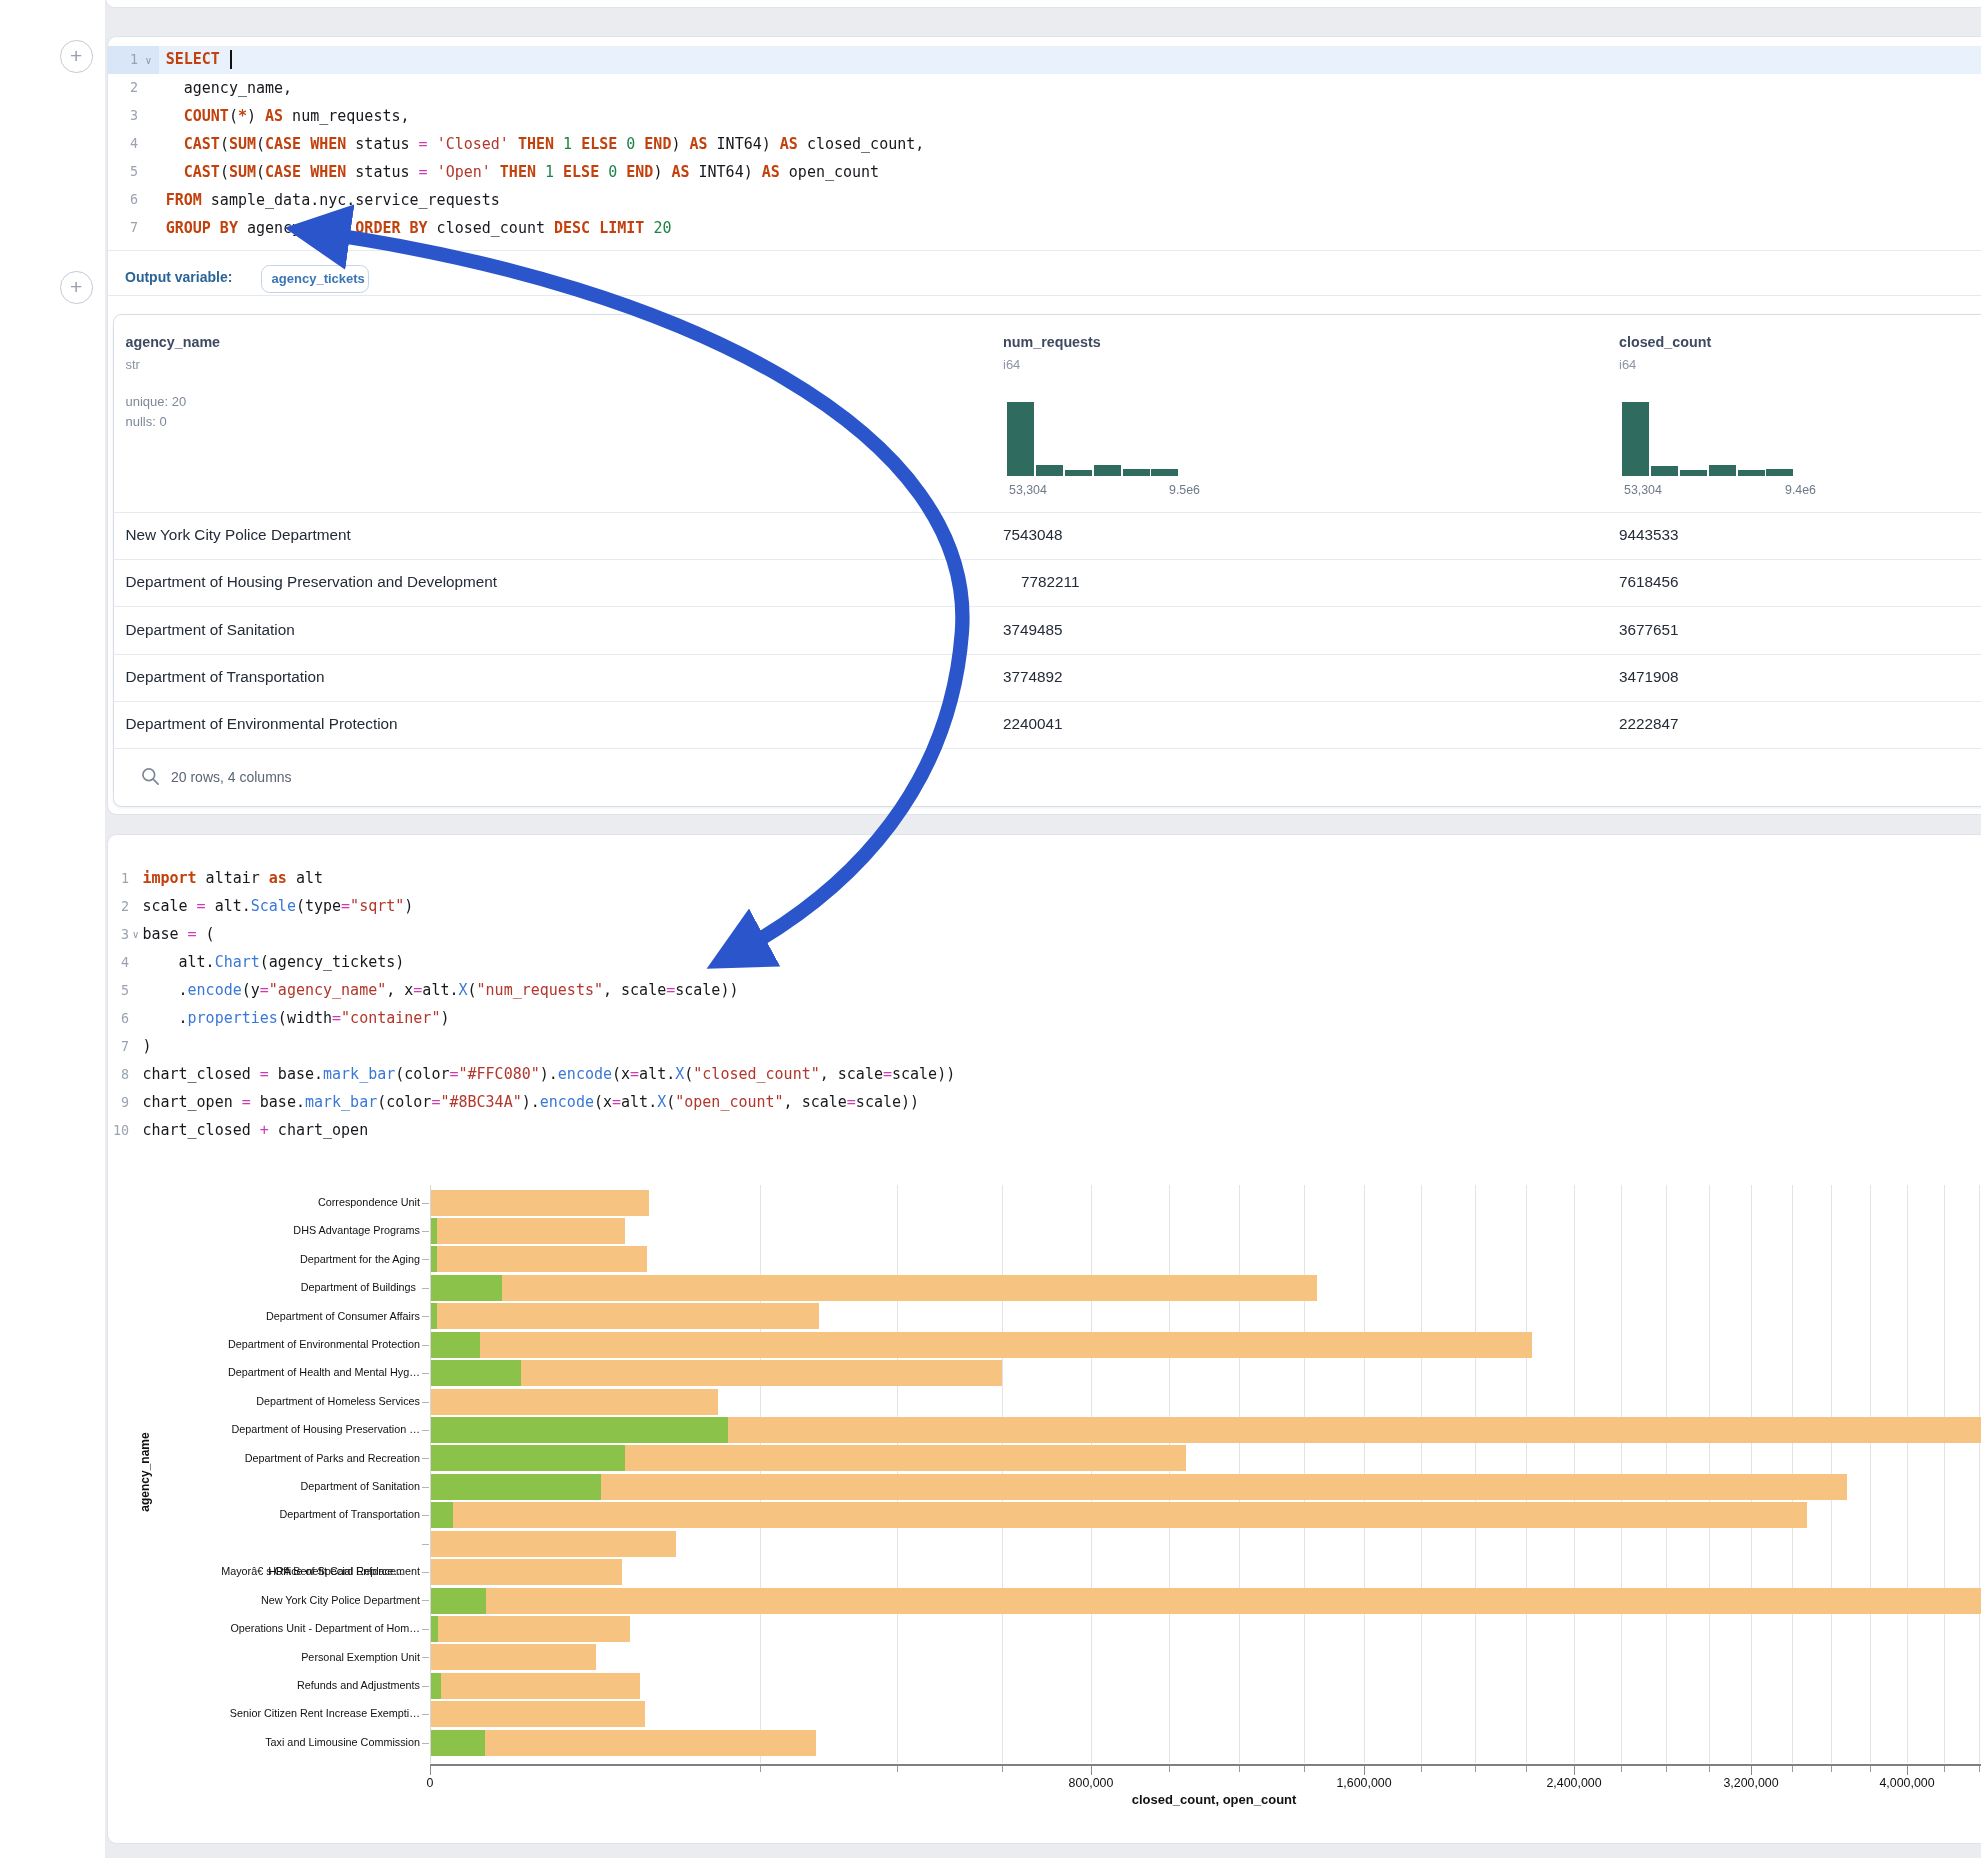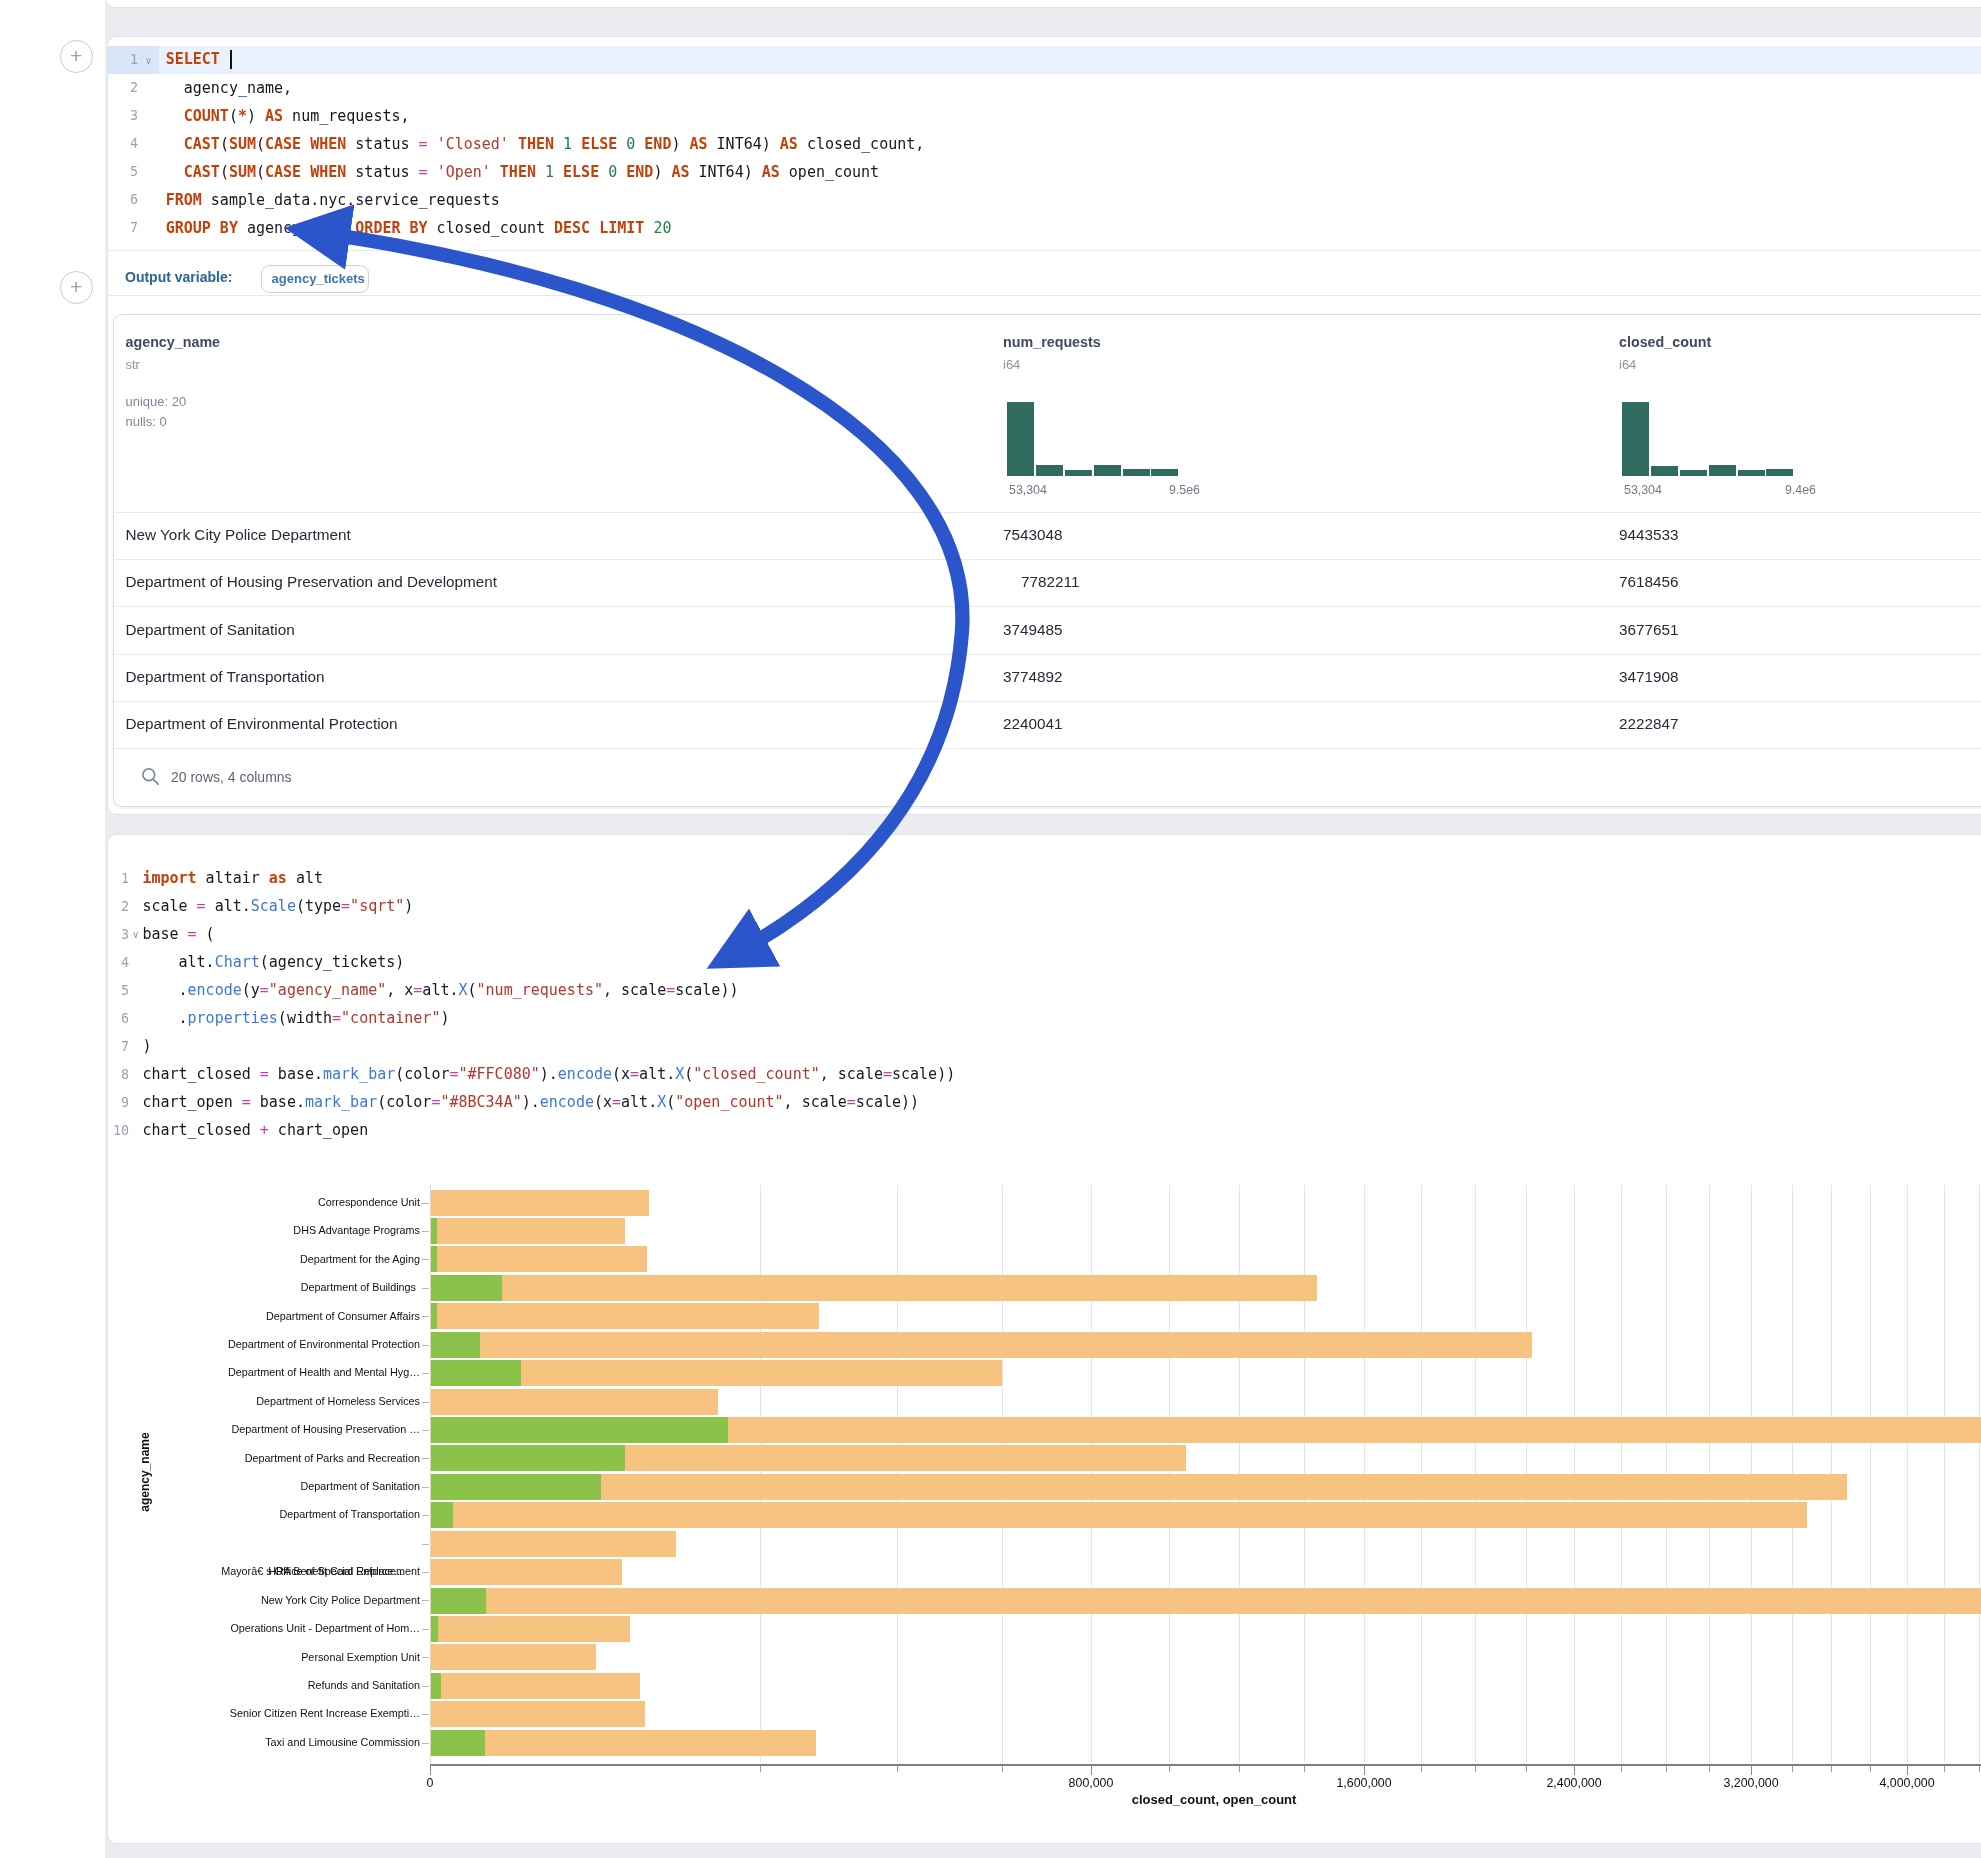--- a/index.html
+++ b/index.html
@@ -294,21 +294,21 @@
       <div class="ytick" style="left: 422px; top: 1600px;"></div>
       <div class="bar" style="left: 431px; top: 1588px; width: 2269px; background: rgb(247, 195, 129); pointer-events: auto;"></div>
       <div class="bar" style="left: 431px; top: 1588px; width: 55px; background: rgb(139, 195, 74); pointer-events: auto;"></div>
       <div class="ylab" style="left: 143px; top: 1622px;">Operations Unit - Department of Hom…</div>
       <div class="ytick" style="left: 422px; top: 1629px;"></div>
       <div class="bar" style="left: 431px; top: 1616px; width: 199px; background: rgb(247, 195, 129); pointer-events: auto;"></div>
       <div class="bar" style="left: 431px; top: 1616px; width: 7.4px; background: rgb(139, 195, 74); pointer-events: auto;"></div>
       <div class="ylab" style="left: 143px; top: 1651px;">Personal Exemption Unit</div>
       <div class="ytick" style="left: 422px; top: 1657px;"></div>
       <div class="bar" style="left: 431px; top: 1644px; width: 165px; background: rgb(247, 195, 129); pointer-events: auto;"></div>
-      <div class="ylab" style="left: 143px; top: 1679px;">Refunds and Sanitation</div>
+      <div class="ylab" style="left: 143px; top: 1679px;">Refunds and Adjustments</div>
       <div class="ytick" style="left: 422px; top: 1686px;"></div>
       <div class="bar" style="left: 431px; top: 1673px; width: 209px; background: rgb(247, 195, 129); pointer-events: auto;"></div>
       <div class="bar" style="left: 431px; top: 1673px; width: 9.7px; background: rgb(139, 195, 74); pointer-events: auto;"></div>
       <div class="ylab" style="left: 143px; top: 1707px;">Senior Citizen Rent Increase Exempti…</div>
       <div class="ytick" style="left: 422px; top: 1714px;"></div>
       <div class="bar" style="left: 431px; top: 1701px; width: 214px; background: rgb(247, 195, 129); pointer-events: auto;"></div>
       <div class="ylab" style="left: 143px; top: 1736px;">Taxi and Limousine Commission</div>
       <div class="ytick" style="left: 422px; top: 1743px;"></div>
       <div class="bar" style="left: 431px; top: 1730px; width: 385px; background: rgb(247, 195, 129); pointer-events: auto;"></div>
       <div class="bar" style="left: 431px; top: 1730px; width: 54px; background: rgb(139, 195, 74); pointer-events: auto;"></div>

